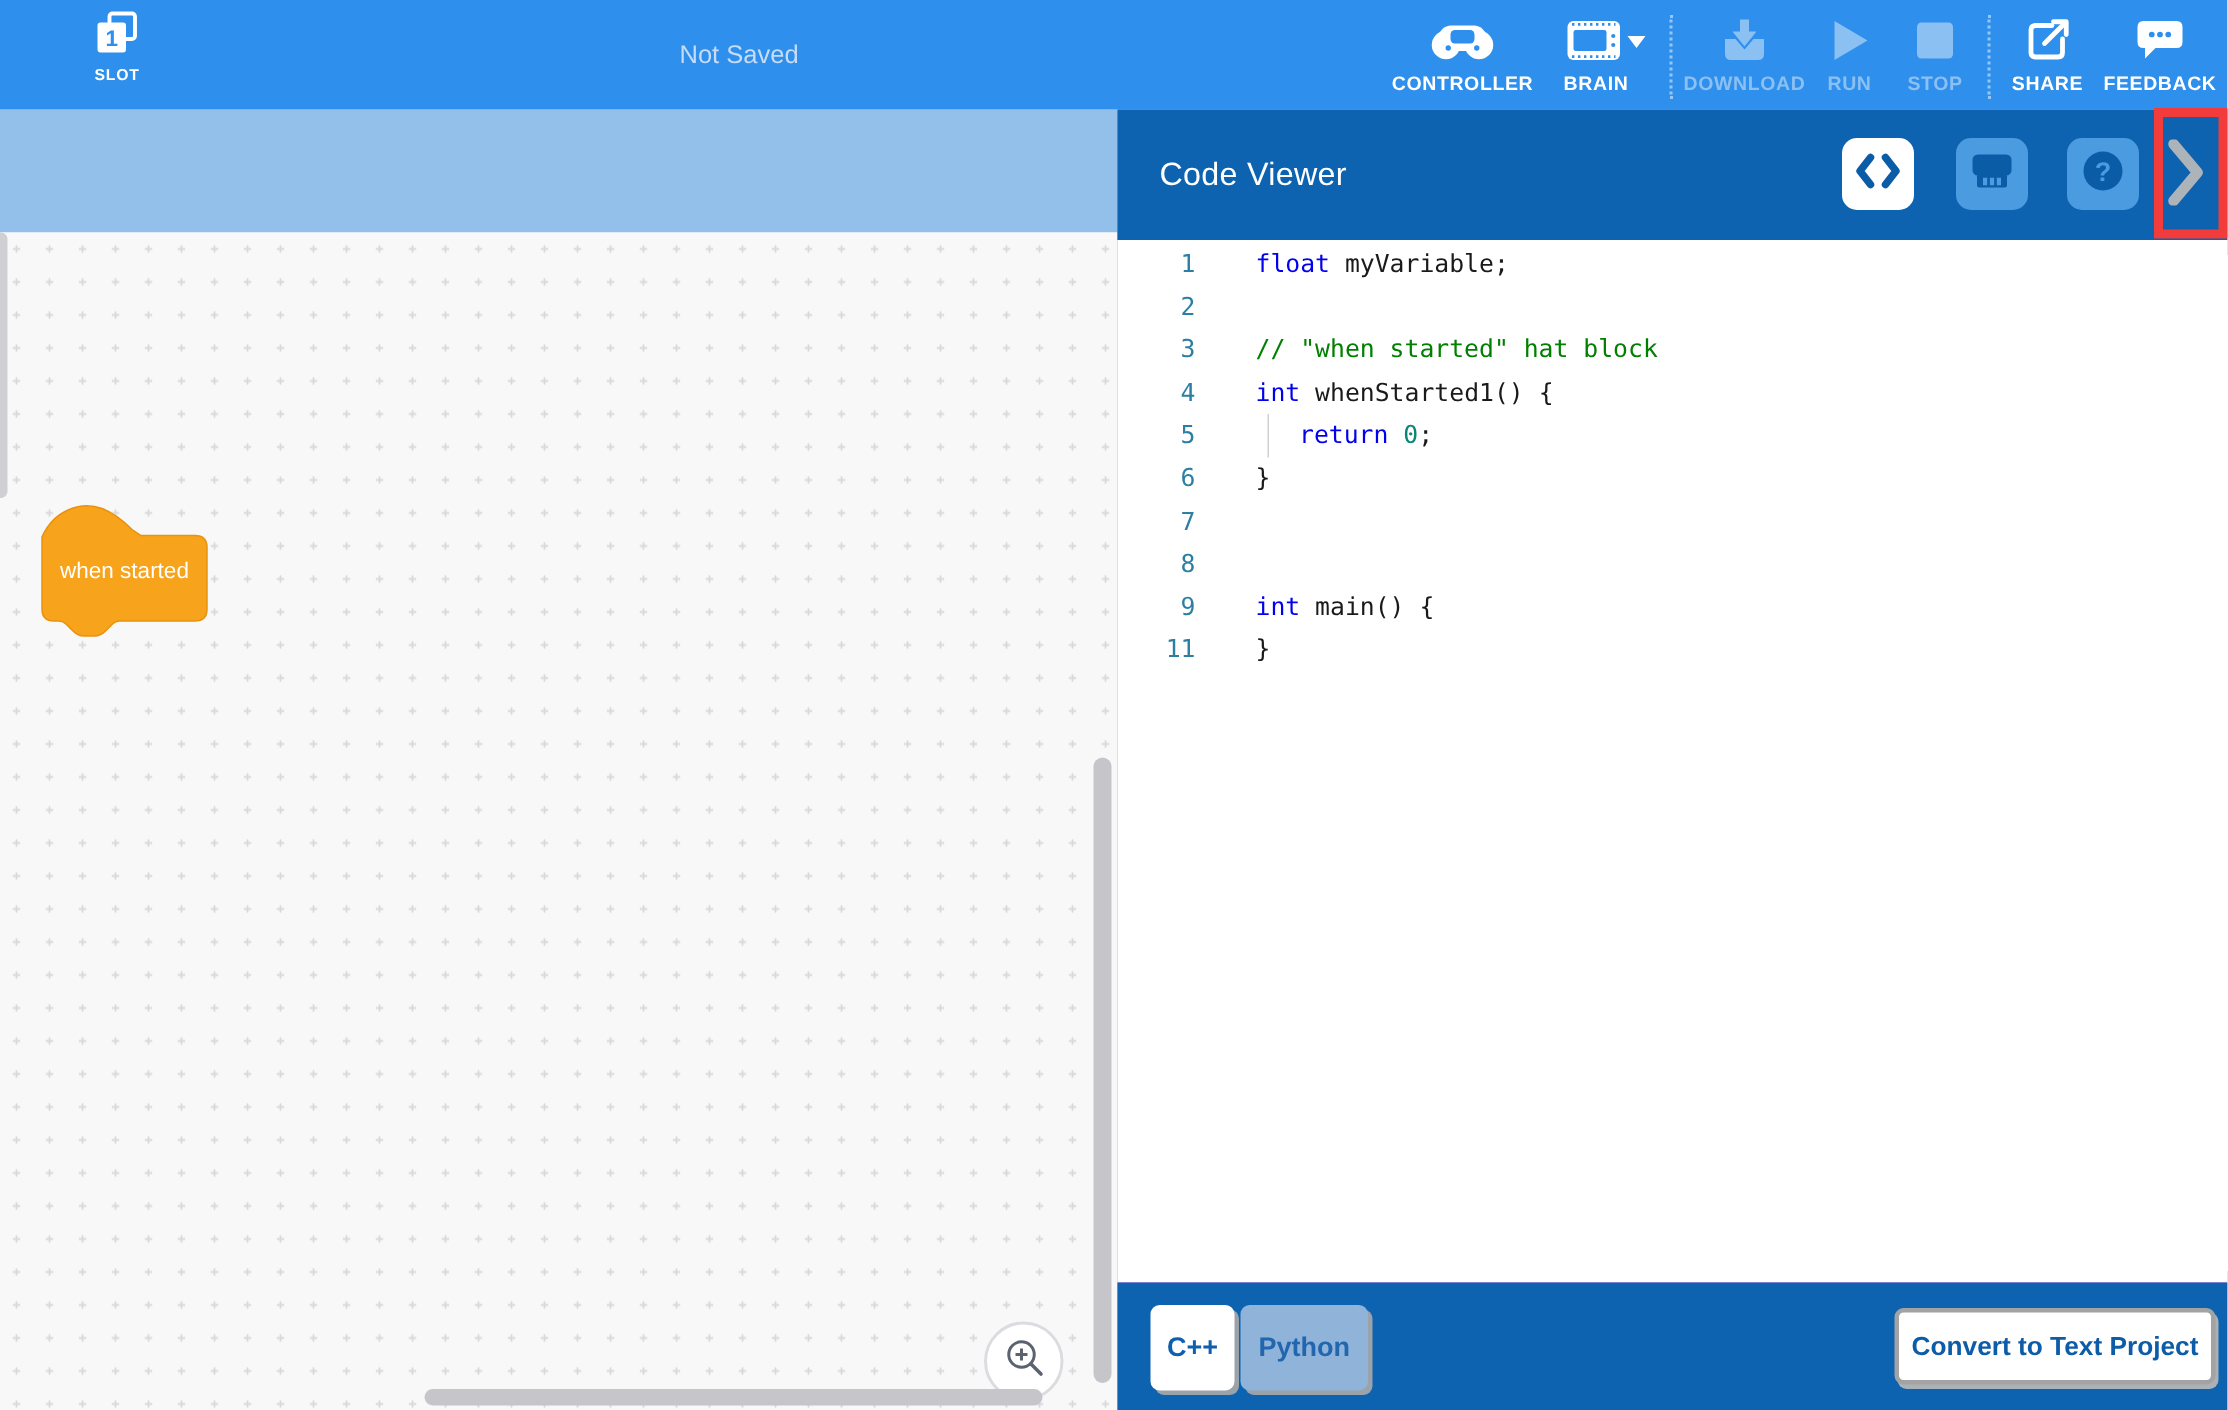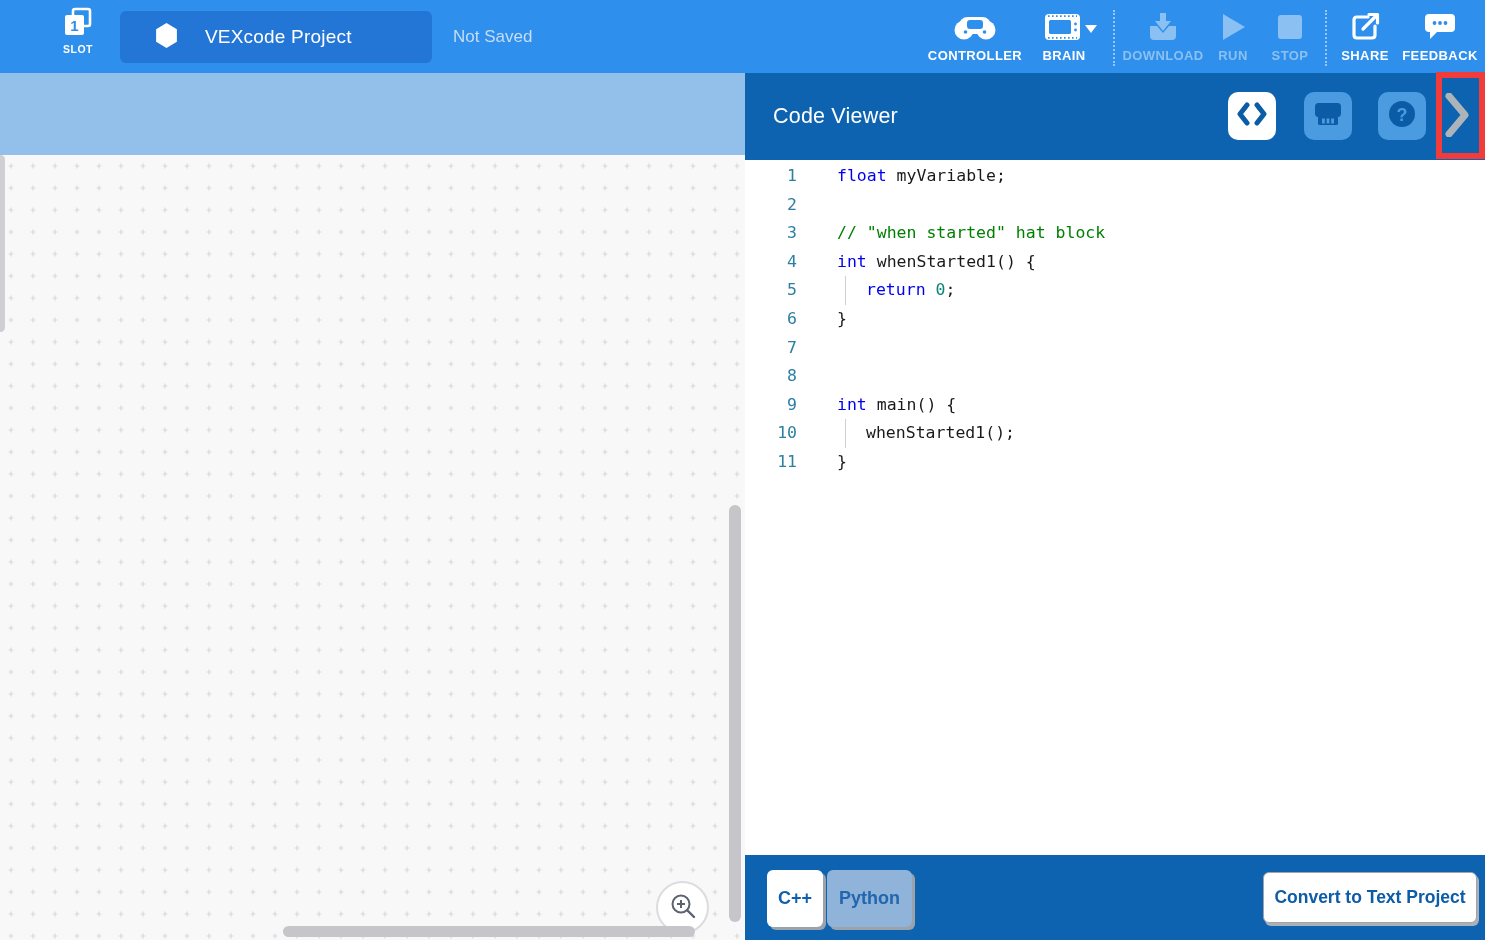--- a/index.html
+++ b/index.html
@@ -51,48 +51,40 @@
   .guide { display:inline-block; width:21px; margin-left:8px; border-left:1px solid #CFCFD4; height:28.6px; vertical-align:top; }
   .tk-kw { color:#0101EE;margin-top:32px; }
   .tk-cm { color:#008000; }
   .tk-nu { color:#098677; }
   .tk-pl { color:#1A1A1A; }
 
   .cv-footer { position:absolute; left:0; top:782px; width:740px; height:85px; background:#0D63AF; }
   .lang-tab { position:absolute; top:15px; height:57px; border-radius:6px; display:flex; align-items:center; justify-content:center; font-size:18px; font-weight:bold; cursor:pointer; box-shadow:3px 3px 0 0 #9AA2AA; border:none; }
   .lang-cpp { left:22px; width:56px; background:#fff; color:#0E5FAD; }
   .lang-python { left:82px; width:85px; background:#8FB3D9; color:#2166AE; }
-  .convert-btn { position:absolute; top:17px; right:8px; width:214px; height:51px; background:#fff; border:1px solid #a3a3a3; border-radius:6px; display:flex; align-items:center; justify-content:center; color:#0D5CA8; font-size:17.5px; font-weight:bold; cursor:pointer; box-shadow:2px 3px 0 0 #AAB2B8; }
+  .convert-btn { position:absolute; top:17px; right:8px; width:214px; height:51px; background:#fff; border:3px solid #a3a3a3; border-radius:6px; display:flex; align-items:center; justify-content:center; color:#0D5CA8; font-size:17.5px; font-weight:bold; cursor:pointer; box-shadow:2px 3px 0 0 #AAB2B8; }
 </style>
 </head>
 <body>
 
 <div class="stage">
 
   <div class="app-header">
 
     <div class="slot-btn">
       <span>
         <svg width="30" height="30" viewBox="0 0 30 30">
           <rect x="10" y="2" width="17" height="17" rx="2" fill="none" stroke="#fff" stroke-width="2.6"></rect>
           <rect x="2" y="8" width="19" height="20" rx="2" fill="#fff"></rect>
           <text x="11.5" y="23.5" font-size="15" font-weight="bold" fill="#2E8FEC" text-anchor="middle" font-family="Liberation Sans, sans-serif">1</text>
         </svg>
       </span>
       <span class="lbl">SLOT</span>
     </div>
 
-    <div class="project-btn">
-      <span>
-        <svg width="25" height="27" viewBox="0 0 24 26">
-            <polygon points="12,1 22,7 22,19 12,25 2,19 2,7" fill="#fff"></polygon>
-          </svg>
-      </span>
-      <span class="ttl">VEXcode Project</span>
-    </div>
 
     <div class="save-status">Not Saved</div>
 
     <div class="hdr-actions">
 
       <div class="action w-controller">
         <span class="ic">
           <svg width="46" height="30" viewBox="0 0 46 30">
             <rect x="7" y="5" width="32" height="17" rx="8.5" fill="#fff"></rect>
             <circle cx="12" cy="18" r="9.5" fill="#fff"></circle>
@@ -189,20 +181,44 @@
     <svg class="grid-svg" width="745" height="785">
       <defs>
         <pattern id="plusgrid" width="22" height="22" patternUnits="userSpaceOnUse">
           <path d="M11 8.5 V13.5 M8.5 11 H13.5" stroke="#D9D9DC" stroke-width="1.2"></path>
         </pattern>
       </defs>
       <rect width="745" height="785" fill="#F8F8F9"></rect>
       <rect width="745" height="785" fill="url(#plusgrid)"></rect>
     </svg>
 
+    <div class="hat-block">
+      <svg width="120" height="92" viewBox="0 0 120 92">
+        <path d="M 4 22
+                 C 12 4, 30 -2, 44 3
+                 C 52 6, 58 11, 64 17
+                 L 70 21
+                 L 106 21
+                 Q 114 21, 114 29
+                 L 114 70
+                 Q 114 78, 106 78
+                 L 56 78
+                 C 52 78, 51 80, 49 82
+                 L 46 85
+                 C 44 87, 42 88, 39 88
+                 L 32 88
+                 C 29 88, 27 87, 25 85
+                 L 22 82
+                 C 20 80, 19 78, 15 78
+                 L 12 78
+                 Q 4 78, 4 70
+                 Z" fill="#F7A31C" stroke="#E8920E" stroke-width="1"></path>
+      </svg>
+      <span class="blk-label">when started</span>
+    </div>
 
     <div class="zoom-controls">
       <div class="zoom-btn">
         <span>
           <svg width="28" height="28" viewBox="0 0 28 28">
             <circle cx="12" cy="12" r="8.5" fill="none" stroke="#5B6270" stroke-width="2"></circle>
             <path d="M18.5 18.5 L25 25" stroke="#5B6270" stroke-width="2.4" stroke-linecap="round"></path>
             <path d="M8 12 H16 M12 8 V16" stroke="#5B6270" stroke-width="2"></path>
           </svg>
         </span>
@@ -290,24 +306,20 @@
         </div>
         <div class="code-line">
           <span class="ln">8</span>
           <span class="lc"></span>
         </div>
         <div class="code-line">
           <span class="ln">9</span>
           <span class="lc"><span class="tk-kw">int</span><span class="tk-pl"> main() {</span></span>
         </div>
         <div class="code-line">
-          <span class="ln">10</span>
-          <span class="lc"><span class="guide"></span><span class="tk-pl">whenStarted1();</span></span>
-        </div>
-        <div class="code-line">
           <span class="ln">11</span>
           <span class="lc"><span class="tk-pl">}</span></span>
         </div>
       </div>
 
     <div class="cv-footer">
       <button class="lang-tab lang-cpp">C++</button>
       <button class="lang-tab lang-python">Python</button>
       <div class="convert-btn">Convert to Text Project</div>
     </div>

